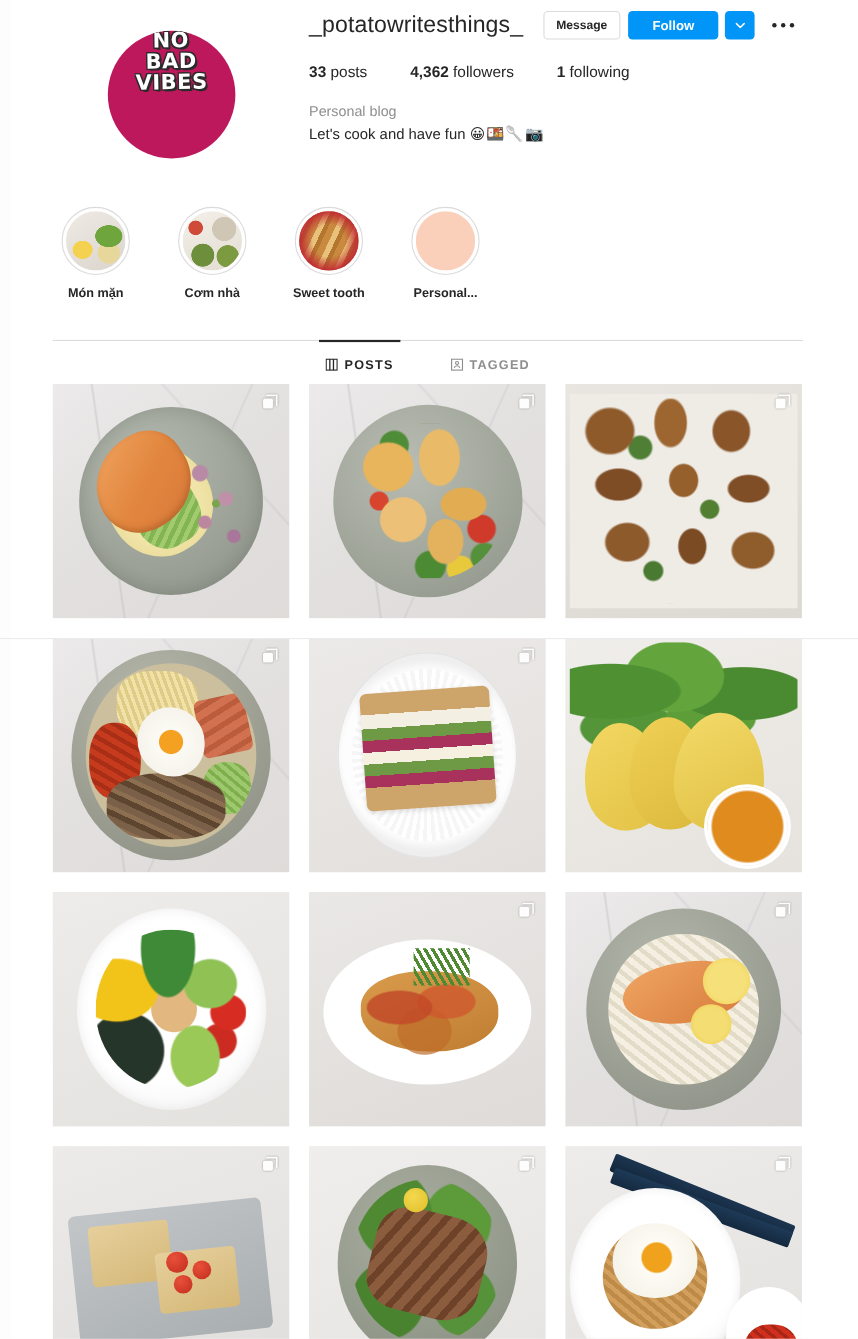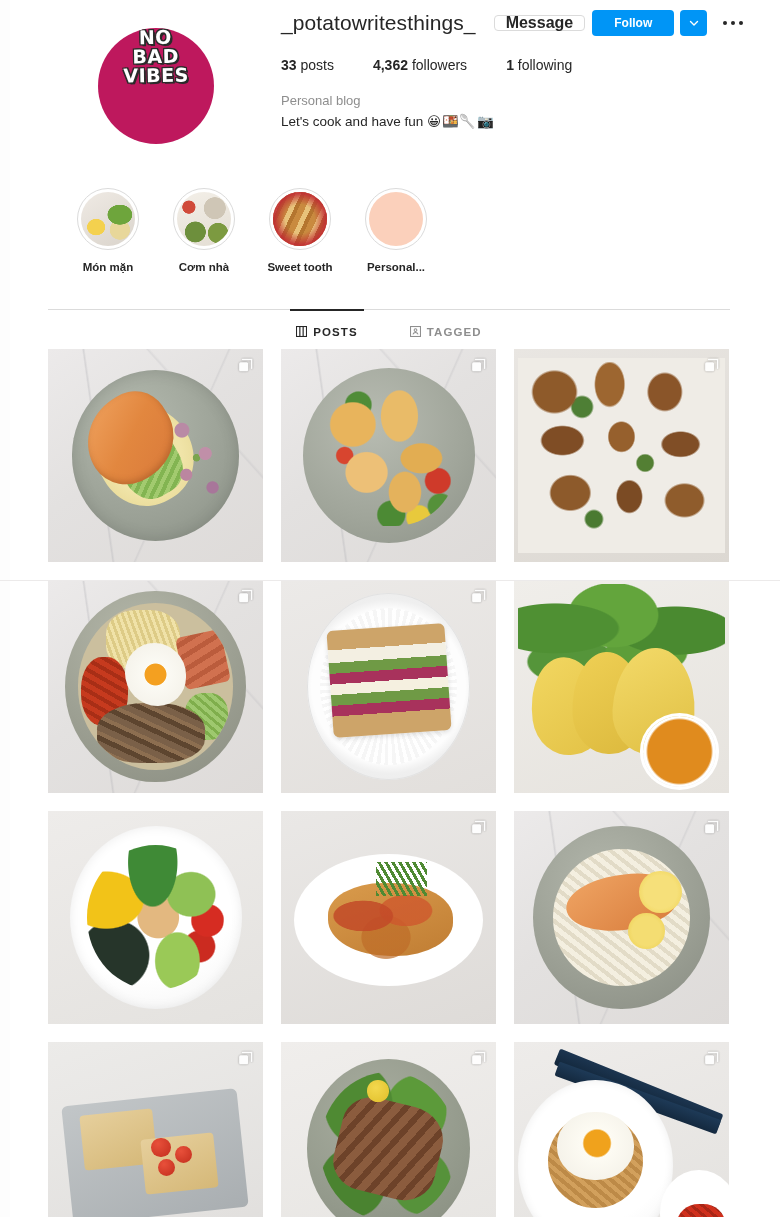--- a/index.html
+++ b/index.html
@@ -37,24 +37,24 @@
 
   .header-right { position: absolute; left: 281px; top: 8px; width: 470px; }
 
   .username-row { display: flex; align-items: center; height: 30px; }
   .username {
     font-size: 21px; color: #262626; font-weight: 300;
     letter-spacing: .1px; white-space: nowrap;
   }
   .btn-message {
     margin-left: 18px;
-    height: 16px; padding: 0 11px;
+    height: 26px; padding: 0 11px;
     border: 1px solid #dbdbdb; border-radius: 4px;
     background: #ffffff; color: #262626;
-    font-size: 16px; font-weight: bold;
+    font-size: 11px; font-weight: bold;
     display: flex; align-items: center; justify-content: center;
     cursor: pointer; white-space: nowrap;
   }
   .btn-follow {
     margin-left: 7px;
     height: 26px; padding: 0 22px;
     border: none; border-radius: 4px;
     background: #0095f6; color: #ffffff;
     font-size: 12px; font-weight: bold;
     display: flex; align-items: center; justify-content: center;
@@ -82,22 +82,22 @@
   .stats-row .stat b { font-weight: bold; }
 
   .bio { margin-top: 18px; font-size: 13px; color: #262626; line-height: 19px; }
   .bio .category { color: #8e8e8e; font-size: 13px; }
   .bio .desc { margin-top: 2px; font-size: 13.5px; color: #262626; }
   .bio .desc .emo { font-family: "DejaVu Sans", sans-serif; letter-spacing: 1px; }
   .followed-by { margin-top: 11px; font-size: 11px; color: #8e8e8e; }
 
   
   .highlights {
-    position: absolute; left: 60px; top: 188px;
-    width: 684px; display: flex; gap: 0;
+    position: absolute; left: 39px; top: 188px;
+    width: 684px; display: flex; gap: 10px;
   }
   .hl { width: 96px; margin-right: 0; display: flex; flex-direction: column; align-items: center; cursor: pointer; }
   .hl-ring {
     width: 62px; height: 62px; border-radius: 50%;
     border: 1px solid #dbdbdb; padding: 3px; background: #fff;
   }
   .hl-img { width: 100%; height: 100%; border-radius: 50%; overflow: hidden; position: relative; }
   .hl-label {
     margin-top: 11px; font-size: 11.5px; color: #262626; font-weight: 600;
     max-width: 92px; overflow: hidden; text-overflow: ellipsis; white-space: nowrap;

